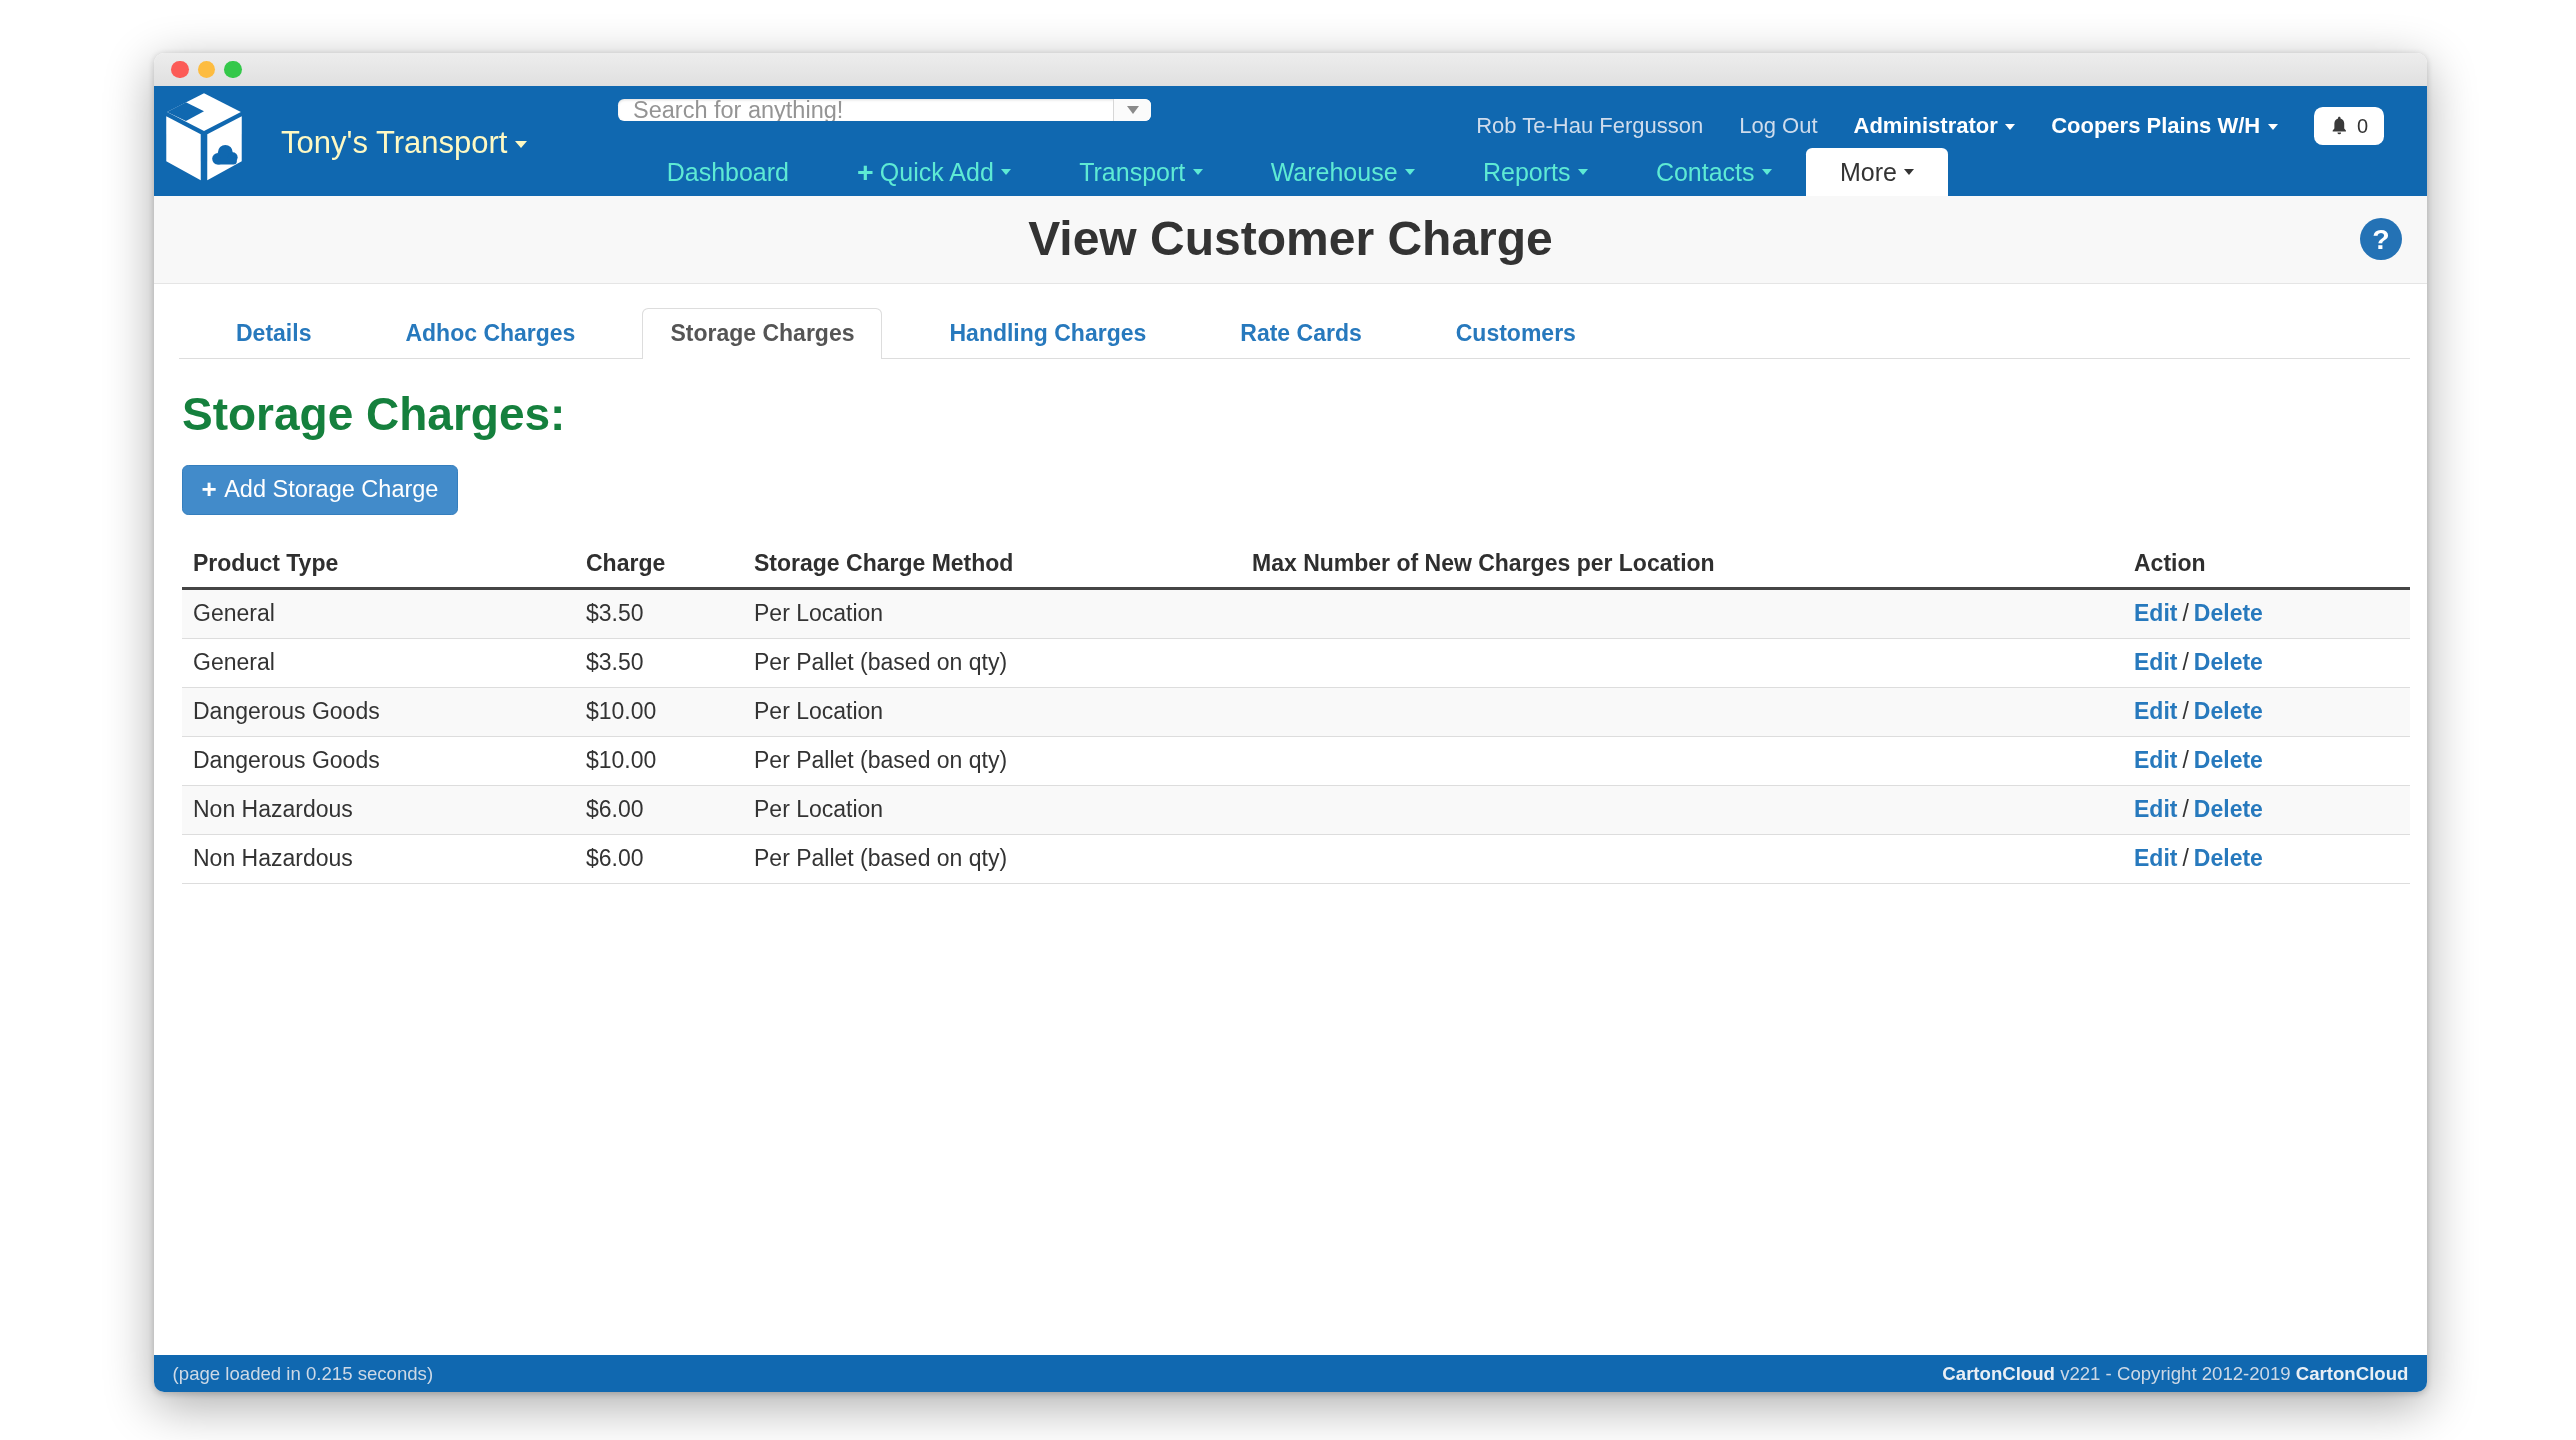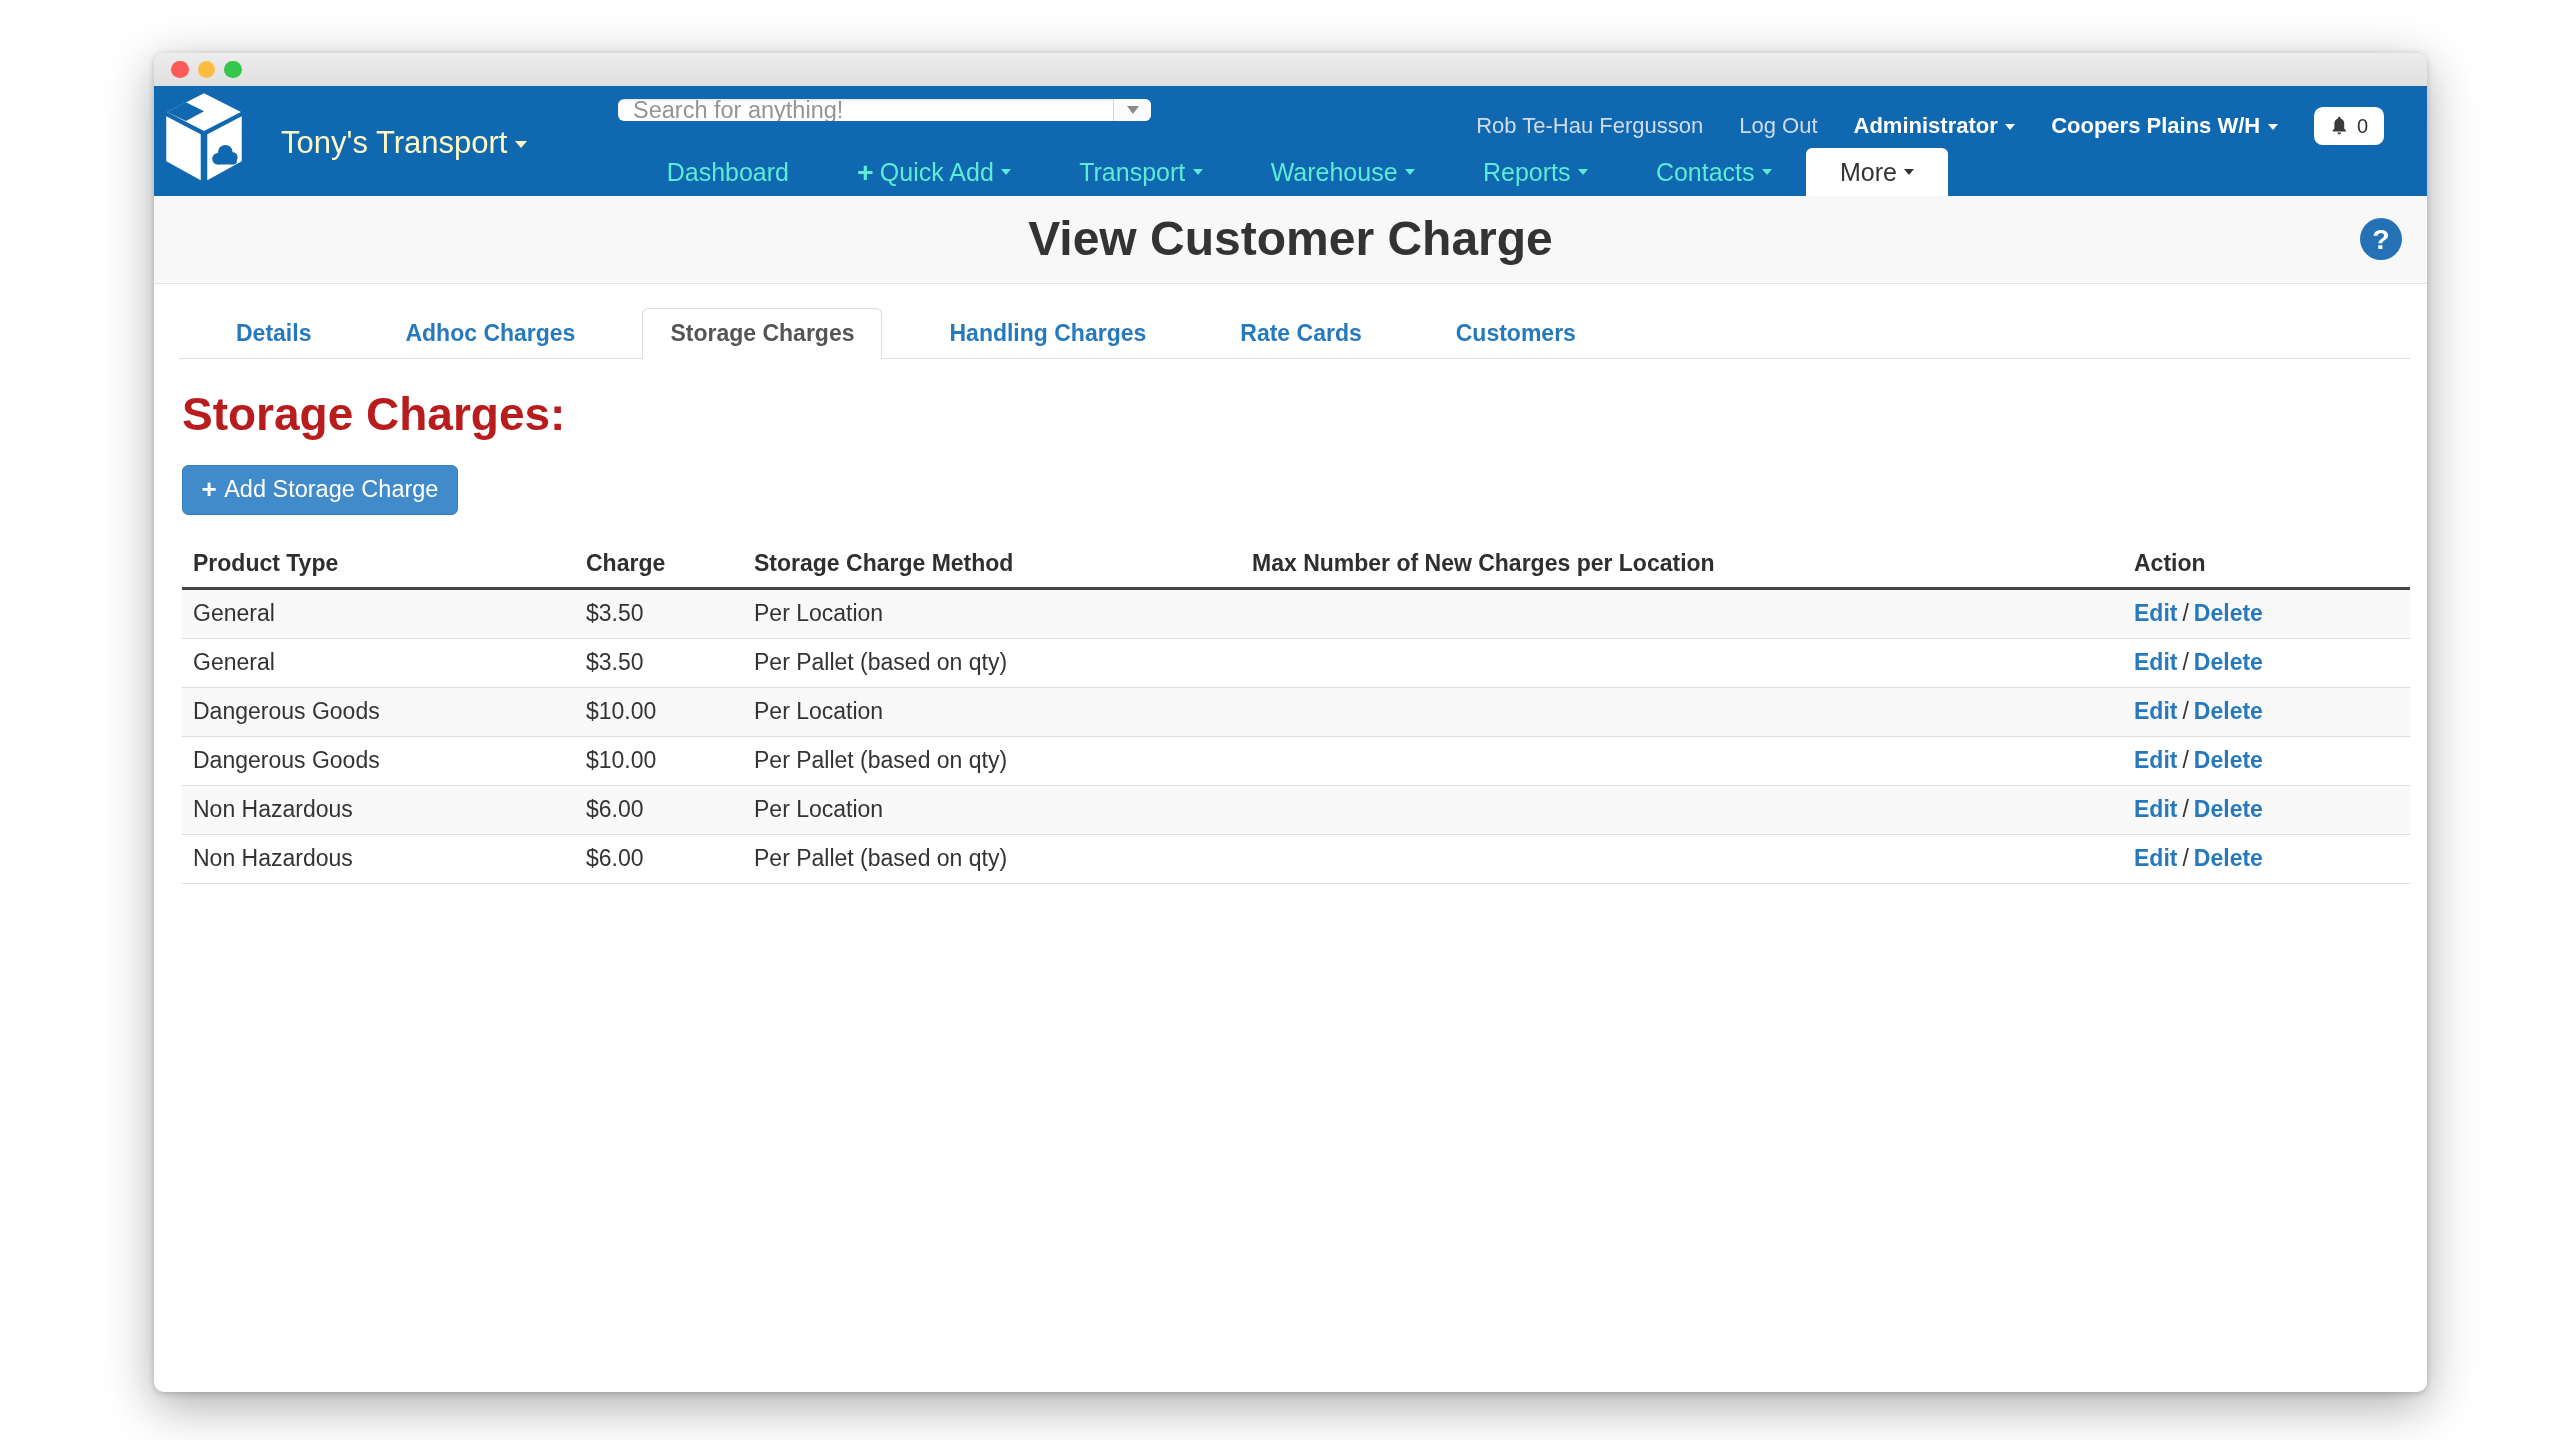--- a/index.html
+++ b/index.html
@@ -65,21 +65,21 @@
   .breadcrumb .bc-sep { color:#333; margin:0 6.2px 0 8.7px; }
 
   
   .tabs { margin:23.5px 17.3px 0 25px; border-bottom:1.9px solid #ddd; display:flex; padding-left:30px;gap:40px; }
   .tab { line-height:50px; padding:0 27px; font-size:23px; font-weight:700; color:#2779bd; cursor:pointer; }
   .tab.active { background:#fff; color:#555; border:1.9px solid #ddd; border-bottom:none;
                 border-radius:6.2px 6.2px 0 0; margin-bottom:-1.9px; line-height:48px; }
 
   
   .content { padding:0 17.3px 0 28px; }
-  .section-heading { margin:28.5px 0 0 0; font-size:46px; font-weight:700; color:#b91c1c; }
+  .section-heading { margin:28.5px 0 0 0; font-size:46px; font-weight:700; color:#15803d; }
   .add-btn { margin-top:23.5px; display:inline-flex; align-items:center; gap:7.4px; background:#428bca;
              border:1.2px solid #357ebd; border-radius:6.2px; padding:8.7px 18.6px; color:#fff;
              font-size:23.5px; cursor:pointer; }
   .add-btn .plus { font-weight:800; font-size:26px; }
 
   table.charges { margin-top:26px; width:100%; border-collapse:collapse; table-layout:fixed; font-size:23px; color:#333; }
   table.charges th { text-align:left; font-weight:700; color:#2f2f2f; padding:8.7px 11px 10px 11px;
                      border-bottom:3.1px solid #454545; }
   table.charges td { padding:10.5px 11px; border-top:1.9px solid #ddd; overflow:hidden; white-space:nowrap; }
   table.charges tbody tr:nth-child(odd) { background:#f9f9f9; }
@@ -257,15 +257,19 @@
           <td>Non Hazardous</td>
           <td>$6.00</td>
           <td>Per Pallet (based on qty)</td>
           <td></td>
           <td><span class="action-link">Edit</span><span class="action-sep">/</span><span class="action-link">Delete</span></td>
         </tr>
       </tbody>
     </table>
   </div>
 
+  <div class="app-footer">
+    <span>(page loaded in 0.215 seconds)</span>
+    <span><b>CartonCloud</b> <span>v221 - Copyright 2012-2019</span> <b>CartonCloud</b></span>
+  </div>
 
 </div>
 
 
 </body></html>

